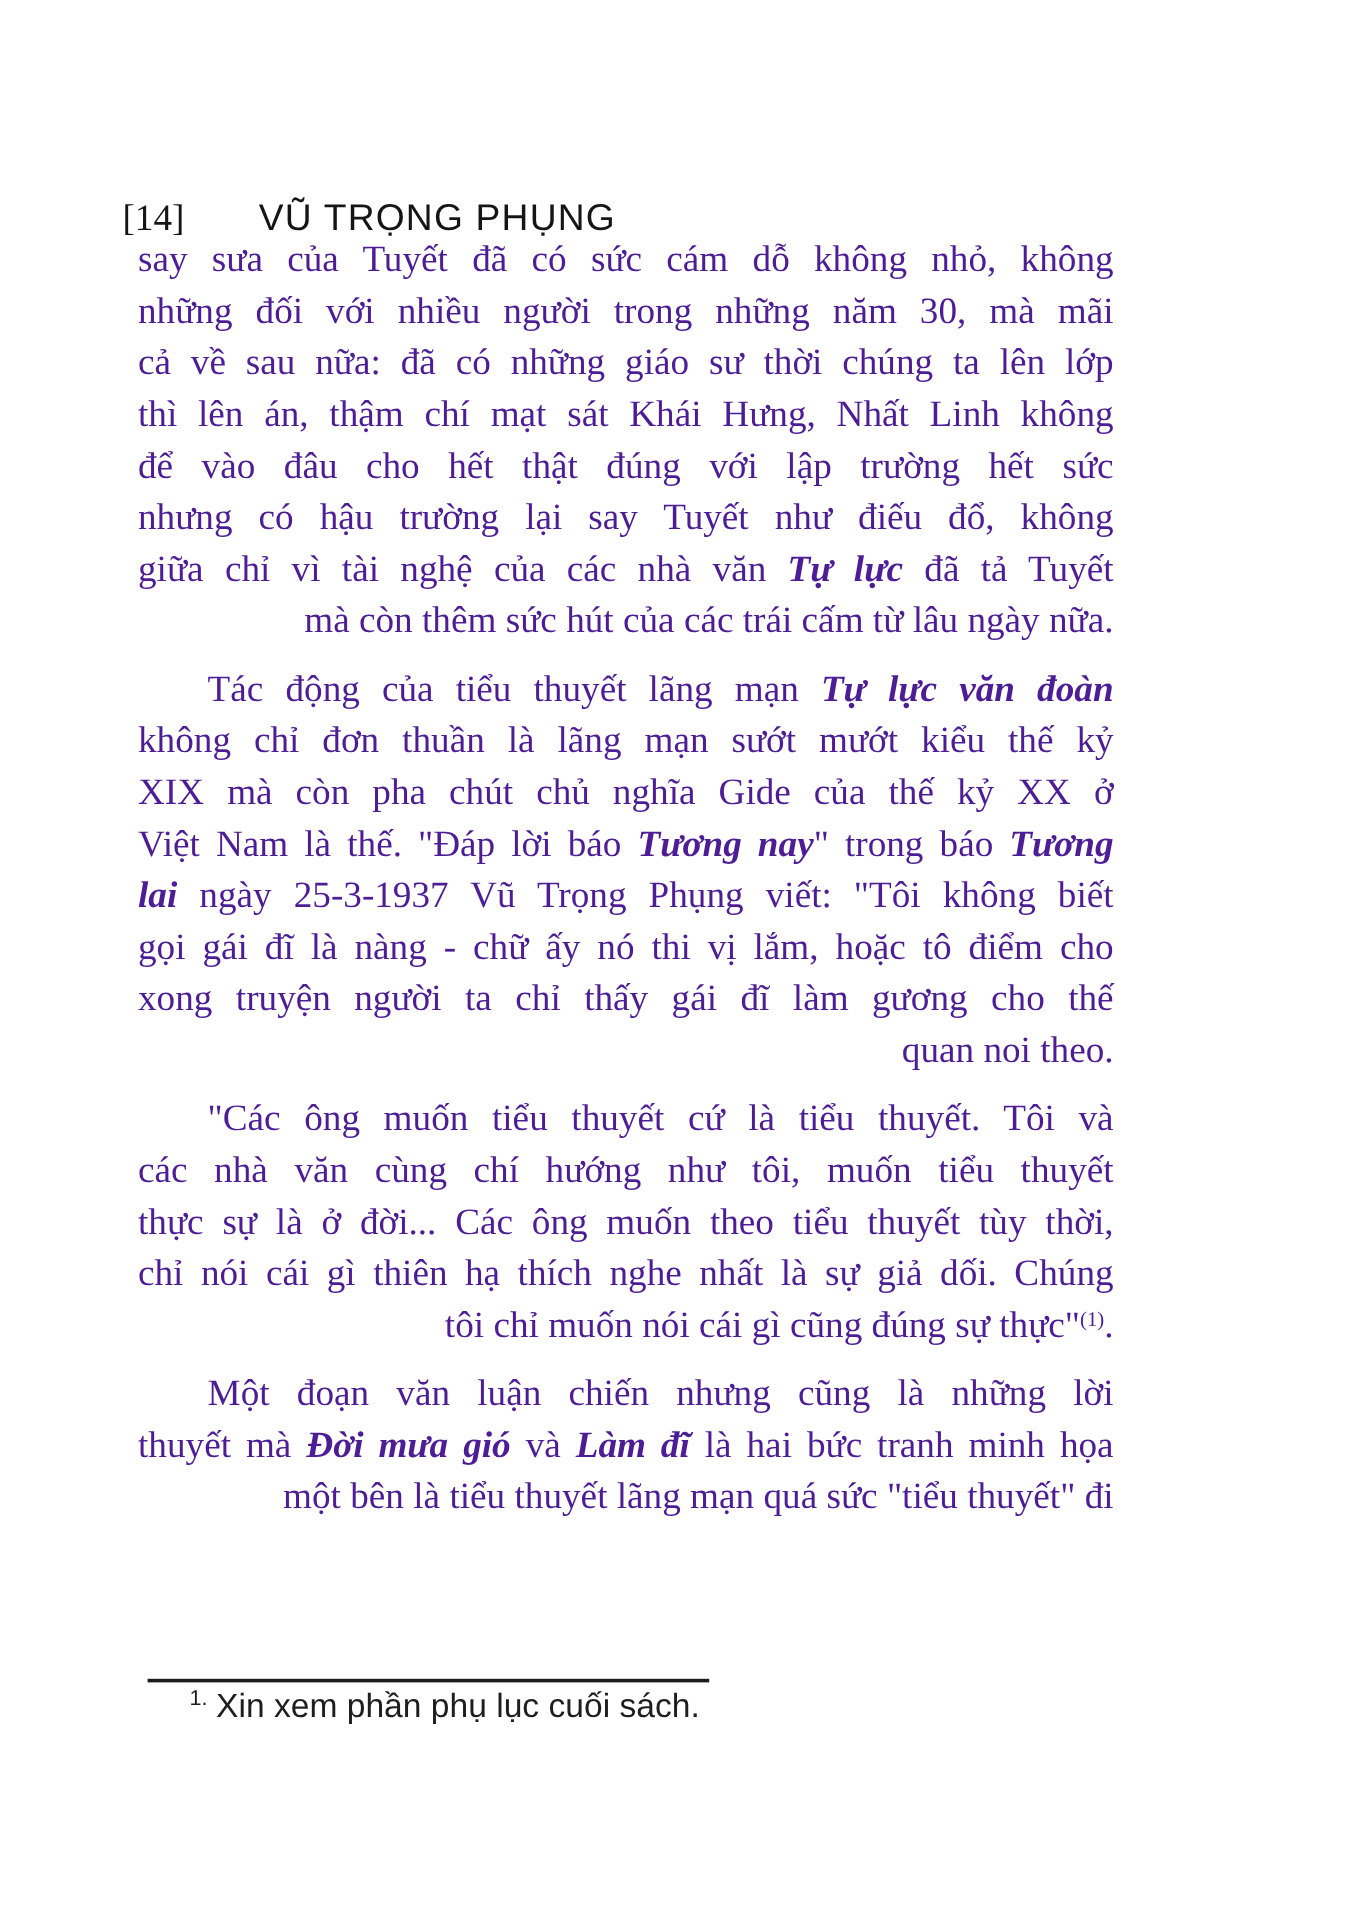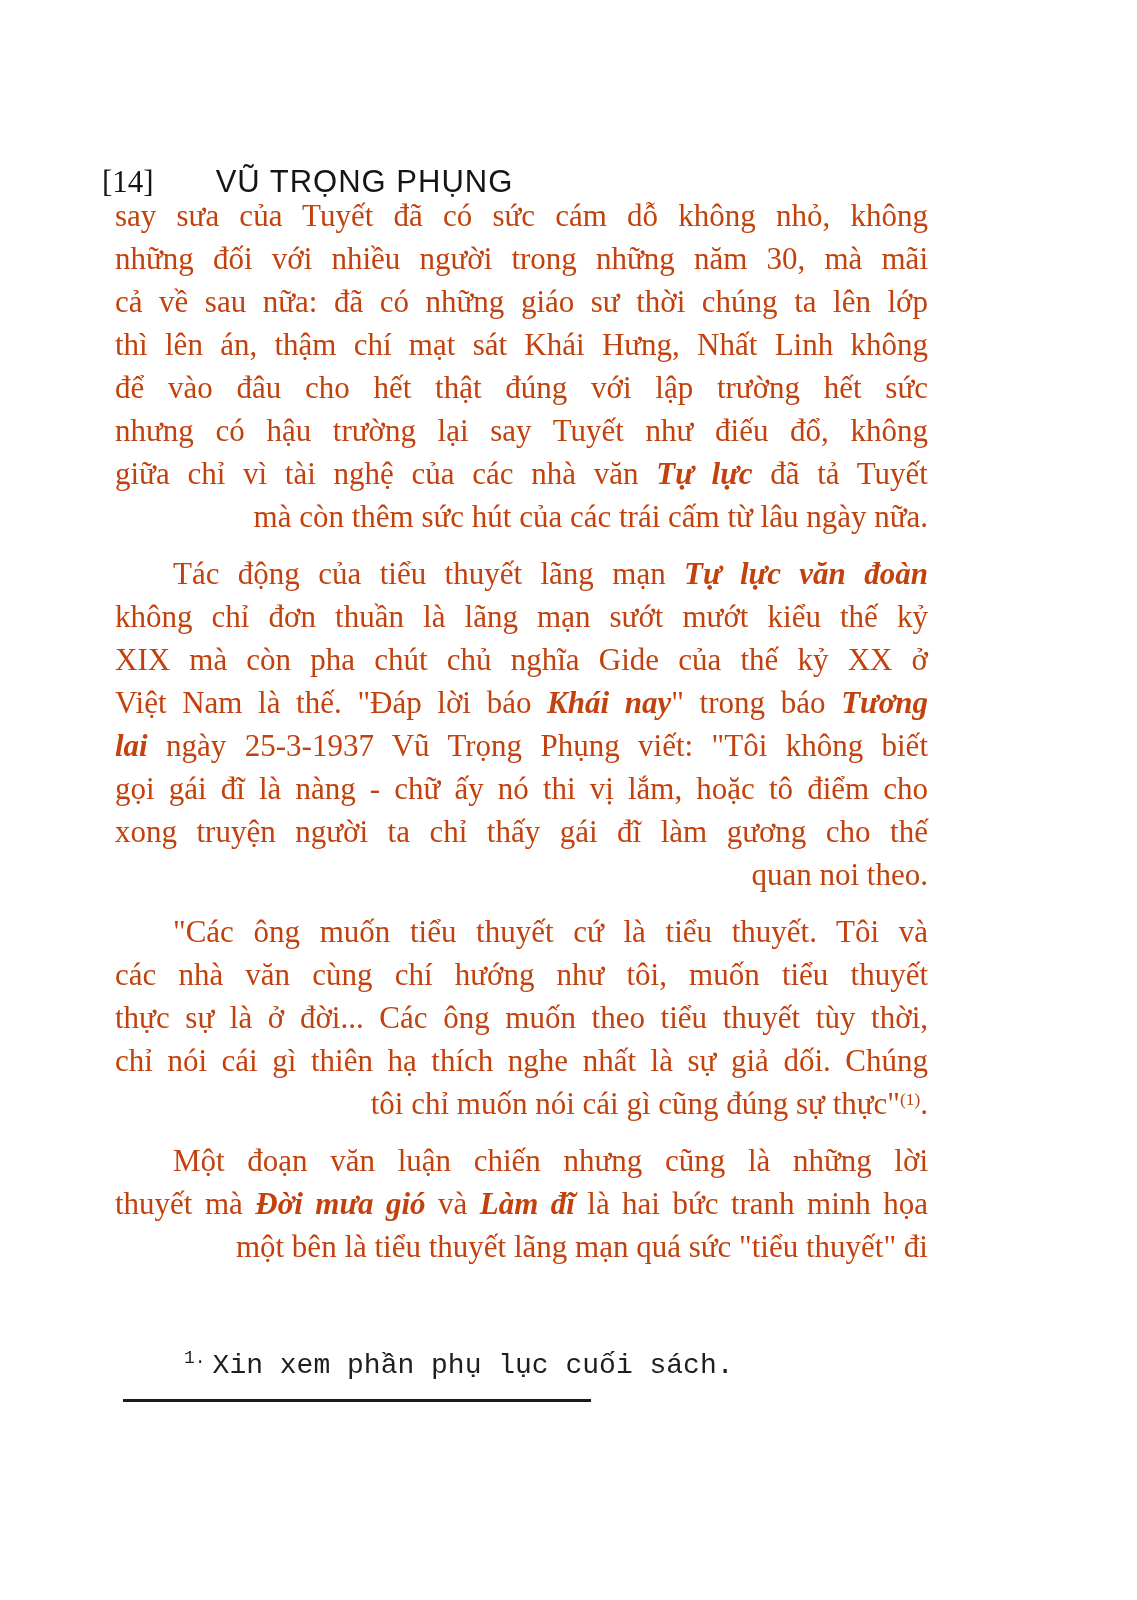--- a/index.html
+++ b/index.html
@@ -31,21 +31,21 @@
     color: #151515;
   }
   .bodytext {
     position: absolute;
     left: 115px;
     top: 194px;
     width: 813px;
     font-family: "Liberation Serif", "DejaVu Serif", serif;
     font-size: 31px;
     line-height: 43px;
-    color: #c2410c;
+    color: #4c1d95;
   }
   .para { margin: 0; }
   .para + .para { margin-top: 14px; }
   .line { text-align: right; }
   .line.just { text-align: justify; text-align-last: justify; text-justify: inter-word; }
   .line.indent { text-indent: 58px; }
   .it { font-style: italic; font-weight: bold; }
   .supnote {
     font-size: 0.56em;
     position: relative;
@@ -56,26 +56,25 @@
     position: absolute;
     left: 123px;
     top: 1399px;
     width: 468px;
     height: 3px;
     background: #1c1c1c;
   }
   .footnote {
     position: absolute;
     left: 158px;
-    top: 1350px;
-    font-family: Liberation Mono, monospace;
+    top: 1406px;
+    font-family: Liberation Sans, sans-serif;
     font-size: 28px;
     color: #1e1e1e;
     white-space: nowrap;
-    margin-left: 26px;
   }
   .fnmark {
     font-size: 18px;
     position: relative;
     top: -10px;
     margin-right: 7px;
   }
 </style>
 </head>
 <body>
@@ -94,21 +93,21 @@
         <div class="line just"><span>thì lên án, thậm chí mạt sát Khái Hưng, Nhất Linh không</span></div>
         <div class="line just"><span>để vào đâu cho hết thật đúng với lập trường hết sức</span></div>
         <div class="line just"><span>nhưng có hậu trường lại say Tuyết như điếu đổ, không</span></div>
         <div class="line just"><span>giữa chỉ vì tài nghệ của các nhà văn </span><span class="it">Tự lực</span><span> đã tả Tuyết</span></div>
         <div class="line"><span>mà còn thêm sức hút của các trái cấm từ lâu ngày nữa.</span></div>
       </div>
       <div class="para">
         <div class="line just indent"><span>Tác động của tiểu thuyết lãng mạn </span><span class="it">Tự lực văn đoàn</span></div>
         <div class="line just"><span>không chỉ đơn thuần là lãng mạn sướt mướt kiểu thế kỷ</span></div>
         <div class="line just"><span>XIX mà còn pha chút chủ nghĩa Gide của thế kỷ XX ở</span></div>
-        <div class="line just"><span>Việt Nam là thế. "Đáp lời báo </span><span class="it">Khái nay</span><span>" trong báo </span><span class="it">Tương</span></div>
+        <div class="line just"><span>Việt Nam là thế. "Đáp lời báo </span><span class="it">Tương nay</span><span>" trong báo </span><span class="it">Tương</span></div>
         <div class="line just"><span class="it">lai</span><span> ngày 25-3-1937 Vũ Trọng Phụng viết: "Tôi không biết</span></div>
         <div class="line just"><span>gọi gái đĩ là nàng - chữ ấy nó thi vị lắm, hoặc tô điểm cho</span></div>
         <div class="line just"><span>xong truyện người ta chỉ thấy gái đĩ làm gương cho thế</span></div>
         <div class="line"><span>quan noi theo.</span></div>
       </div>
       <div class="para">
         <div class="line just indent"><span>"Các ông muốn tiểu thuyết cứ là tiểu thuyết. Tôi và</span></div>
         <div class="line just"><span>các nhà văn cùng chí hướng như tôi, muốn tiểu thuyết</span></div>
         <div class="line just"><span>thực sự là ở đời... Các ông muốn theo tiểu thuyết tùy thời,</span></div>
         <div class="line just"><span>chỉ nói cái gì thiên hạ thích nghe nhất là sự giả dối. Chúng</span></div>

